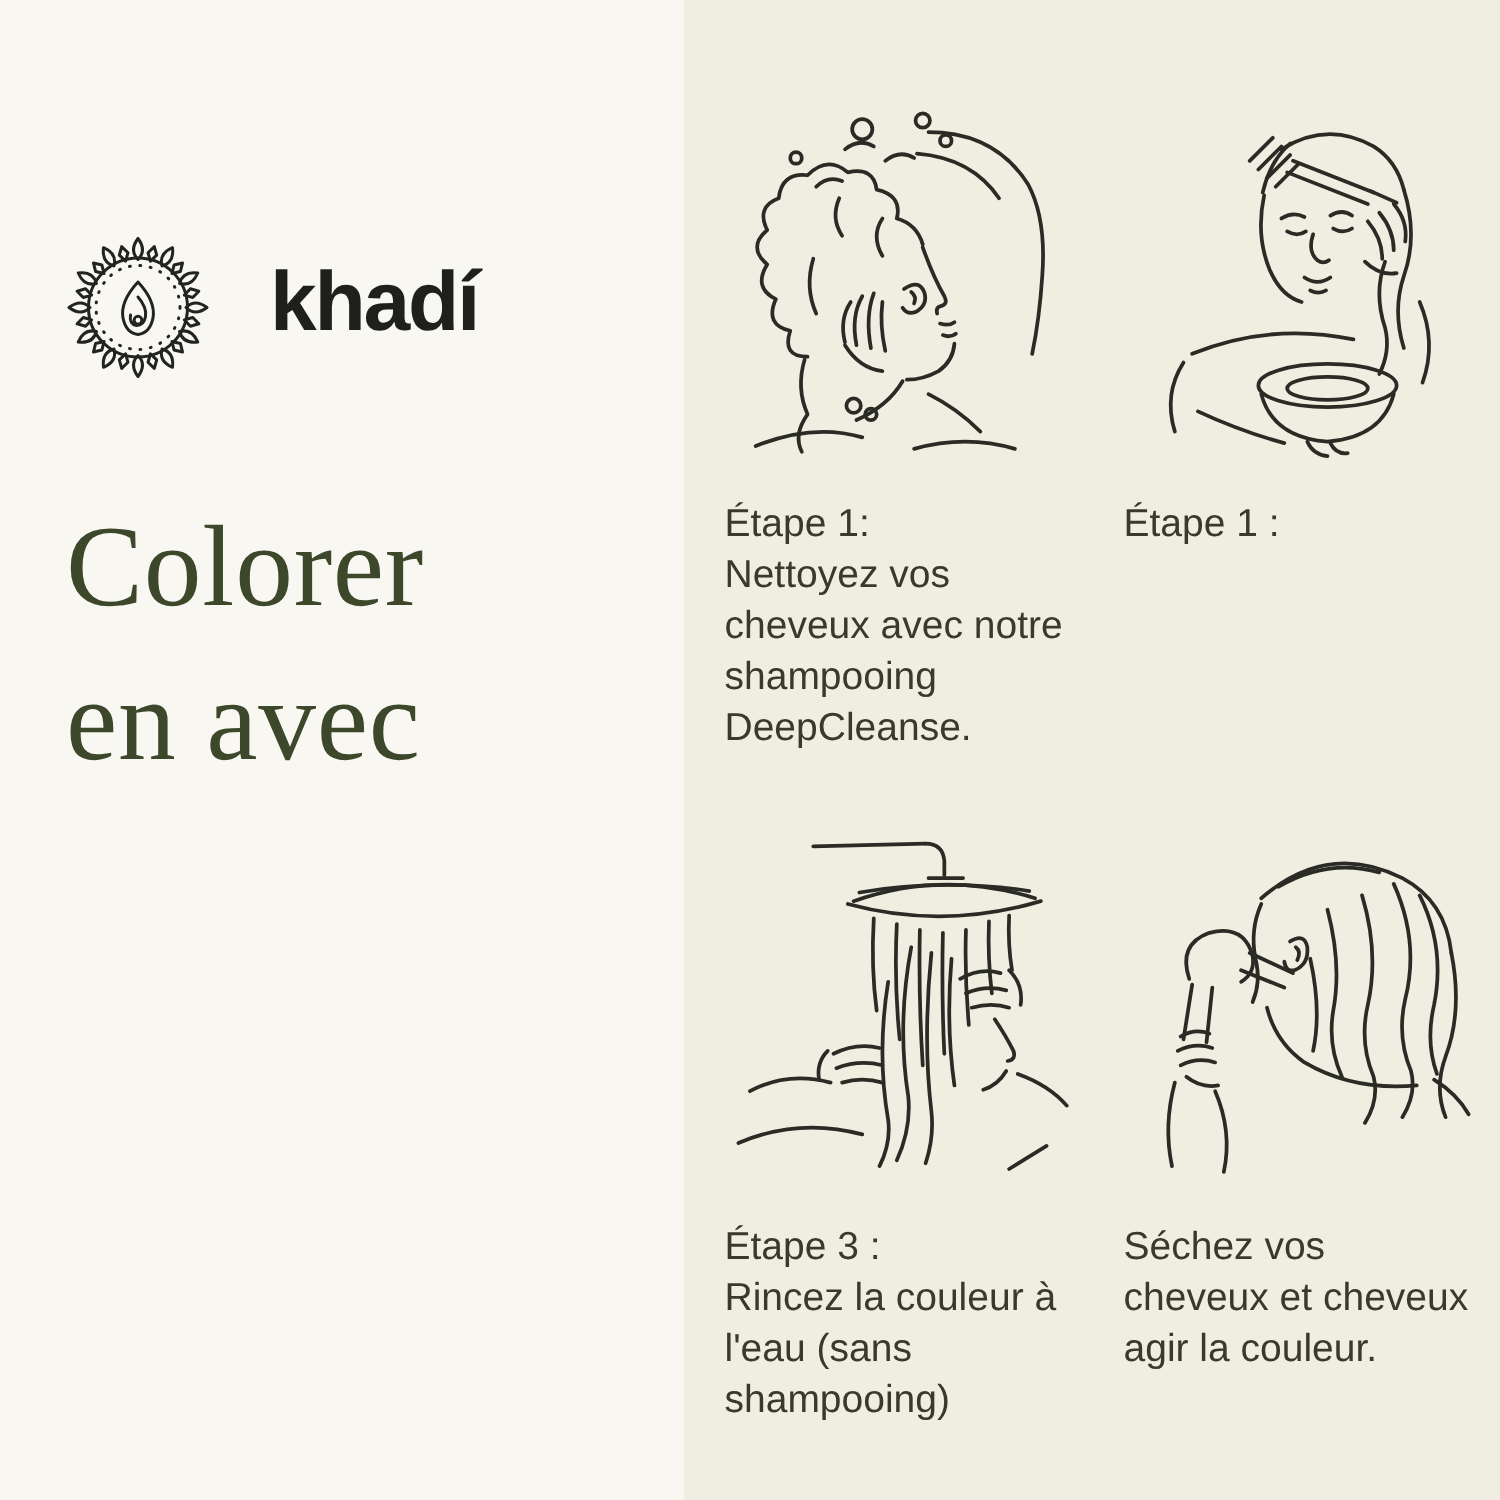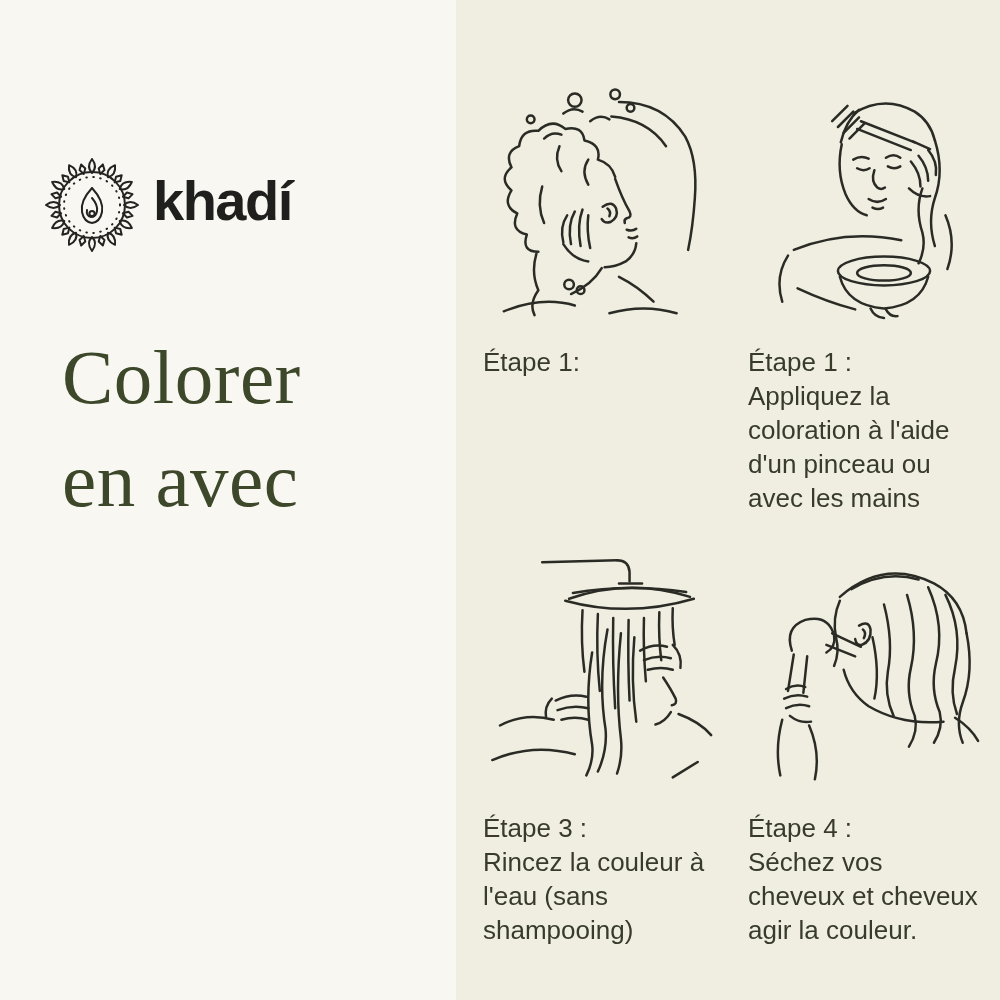--- a/index.html
+++ b/index.html
@@ -19,54 +19,55 @@
     width: 544px; height: 1000px;
     background: #f0eee1;
   }
 
   
   .logo-row {
     position: absolute;
     left: 41px; top: 152px;
     display: flex;
     align-items: center;
-    gap: 10px;
+    gap: 37px;
   }
   .logo-mark { width: 102px; height: 104px; }
   .logo-word {
     font-size: 56px;
     font-weight: 700;
     letter-spacing: -1.5px;
     color: #1f1f1d;
     line-height: 1;
     padding-bottom: 6px;
   }
 
   
   .headline {
     position: absolute;
-    left: 62px; top: 326px;
+    left: 44px; top: 326px;
     font-family: "Liberation Serif", serif;
     font-size: 77px;
     line-height: 103px;
     font-weight: 400;
     color: #3d472a;
     letter-spacing: 0.5px;
   }
   .headline span { display: block; }
 
   
   .steps {
     position: absolute;
-    left: 470px; top: 65px;
+    left: 470px; top: 51px;
     width: 515px;
     display: grid;
     grid-template-columns: 250px 250px;
     column-gap: 15px;
     row-gap: 0;
+    gap: 16px;
   }
   .step { width: 250px; }
   .step .art {
     width: 240px;
     height: 268px;
     display: block;
     margin: 0 auto;
   }
   .step .caption {
     margin-top: 12px;
@@ -184,20 +185,21 @@
         <path d="M132,205 Q122,222 100,232"></path>
         <path d="M150,214 Q170,224 186,240"></path>
         <path d="M30,250 Q70,234 104,244"></path>
         <path d="M140,252 Q176,242 210,252"></path>
 
         <circle cx="98" cy="222" r="5"></circle>
         <circle cx="110" cy="228" r="4"></circle>
       </svg>
       <div class="caption">
         <span class="title">Étape 1:</span>
+        <span class="desc">Nettoyez vos cheveux avec notre shampooing DeepCleanse.</span>
       </div>
     </div>
 
     <div class="step">
       <svg class="art lineart" viewBox="0 0 250 266" aria-hidden="true">
 
         <path d="M118,44 Q150,24 182,42 Q198,52 203,72"></path>
         <path d="M124,40 Q110,52 105,74"></path>
 
         <path d="M96,52 L112,36"></path>
@@ -233,21 +235,20 @@
         <ellipse cx="150" cy="208" rx="48" ry="15"></ellipse>
         <ellipse cx="150" cy="210" rx="28" ry="8"></ellipse>
         <path d="M104,214 Q112,244 150,247 Q188,244 196,214"></path>
 
         <path d="M136,247 Q140,256 150,257"></path>
         <path d="M152,248 Q156,256 164,255"></path>
         <path d="M60,226 Q90,240 120,248"></path>
       </svg>
       <div class="caption">
         <span class="title">Étape 1 :</span>
-        <span class="desc">Appliquez la coloration à l'aide d'un pinceau ou avec les mains</span>
       </div>
     </div>
 
     <div class="step">
       <svg class="art lineart" viewBox="0 0 250 266" aria-hidden="true">
 
         <path d="M70,26 L148,24"></path>
         <path d="M148,24 Q160,24 161,36 L161,46"></path>
         <path d="M150,48 L174,48"></path>
 
@@ -321,19 +322,18 @@
 
         <path d="M48,158 Q58,152 68,156"></path>
         <path d="M46,168 Q58,162 70,166"></path>
         <path d="M48,178 Q60,172 72,176"></path>
         <path d="M52,186 Q62,194 74,192"></path>
 
         <path d="M72,196 Q84,224 78,252"></path>
         <path d="M44,190 Q36,220 42,248"></path>
       </svg>
       <div class="caption">
-        <span class="title">Étape 4 :</span>
         <span class="desc">Séchez vos cheveux et cheveux agir la couleur.</span>
       </div>
     </div>
 
   </div>
 </div>
 
 </body></html>

